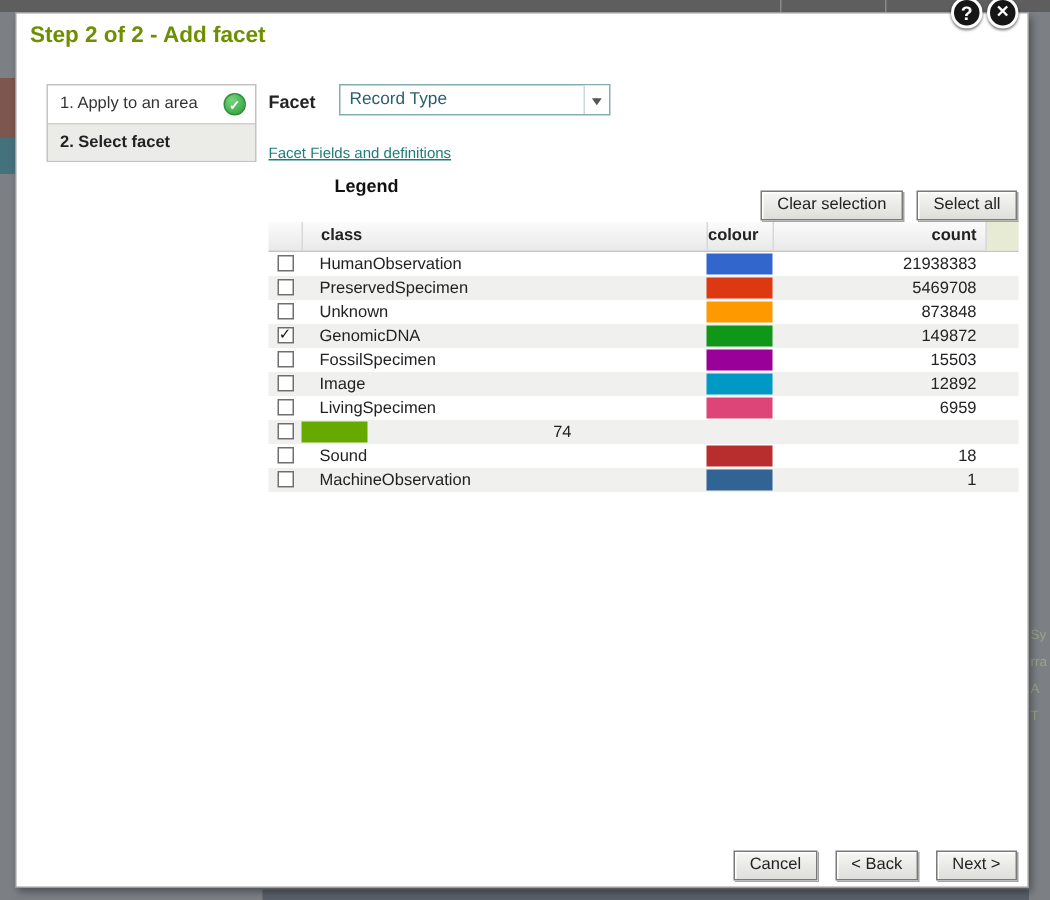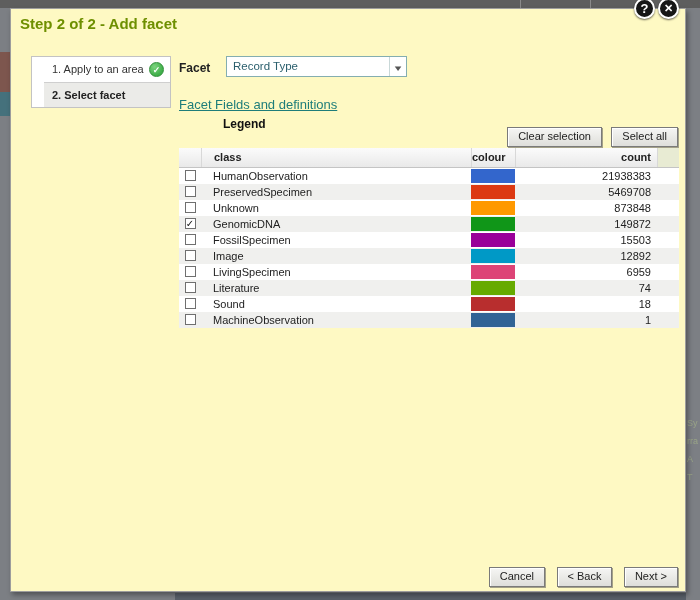--- a/index.html
+++ b/index.html
@@ -16,40 +16,40 @@
   .bg-left-patch-rust { position:absolute; left:0; top:52px; width:10px; height:40px; background:#7d564e; }
   .bg-left-patch-teal { position:absolute; left:0; top:92px; width:10px; height:24px; background:#45717c; }
   .bg-bottom-shadow { position:absolute; left:175px; top:593px; width:511px; height:7px; background:#596069; }
   .map-fragment {
     position:absolute; left:687px; width:13px; overflow:hidden;
     font-size:9px; color:#99a487; letter-spacing:0;
   }
   
   .dialog {
     position:absolute; left:10px; top:8px; width:676px; height:584px;
-    background:#fef9c3; border:1px solid #9d9d9d;
+    background:#ffffff; border:1px solid #9d9d9d;
     box-shadow:2px 3px 5px rgba(0,0,0,.35);
   }
   .dialog-title {
     position:absolute; left:9px; top:6px;
     font-size:15px; font-weight:bold; color:var(--title-green,#6e8f00);
   }
   
   .circle-icon {
     position:absolute; top:-2px; width:21px; height:21px; border-radius:50%;
     background:#161616; border:2px solid #ffffff; color:#ffffff;
     font-size:13px; font-weight:bold; line-height:17px; text-align:center;
     box-shadow:0 1px 2px rgba(0,0,0,.6); cursor:pointer; z-index:20;
   }
   .help-icon { left:634px; }
   .close-icon { left:658px; font-size:11px; }
   
   .wizard {
     position:absolute; left:20px; top:47px; width:140px;
-    border:1px solid #c3c3c3; background:#fff; font-size:11px; color:#333;padding-left:12px;
+    border:1px solid #c3c3c3; background:#fff; font-size:11px; color:#333;
   }
   .wizard .step { position:relative; height:25px; line-height:25px; padding:0 8px; }
   .wizard .step.current { background:#ebebe8; border-top:1px solid #cfcfcf; font-weight:bold; color:#222; }
   .check-circle {
     position:absolute; right:6px; top:5px; width:15px; height:15px; border-radius:50%;
     background:radial-gradient(circle at 35% 30%, #7cd47f, var(--check-green,#3fae49) 70%);
     border:1px solid #2f8f38; color:#fff; font-size:9px; line-height:14px;
     text-align:center; font-weight:bold;
   }
   
@@ -60,21 +60,21 @@
   }
   .combobox .value {
     position:absolute; left:6px; top:0; line-height:19px; font-size:11.5px; color:#2b5f6d;
   }
   .combobox .arrow-btn {
     position:absolute; right:0; top:0; width:17px; height:19px;
     border-left:1px solid #c9d8d8; background:#fff; text-align:center;
   }
   .combobox .arrow-btn span { font-size:8px; color:#555; line-height:19px; display:inline-block; transform:scaleX(1.4); }
   .fields-link {
-    position:absolute; left:168px; top:88px; font-size:13px;
+    position:absolute; left:168px; top:88px; font-size:10px;
     color:var(--link-teal,#1e7d7a); text-decoration:underline; cursor:pointer;
   }
   .legend-heading { position:absolute; left:168px; top:108px; font-size:12px; font-weight:bold; color:#111;margin-left:44px; }
   
   .btn {
     display:inline-block; height:20px; line-height:17px; padding:0 10px;
     font-size:11px; color:#222; text-align:center; cursor:pointer;
     background:linear-gradient(#f6f6f4,#dededa);
     border:1px solid #7a7a7a;
     box-shadow:inset 1px 1px 0 #ffffff, 1px 1px 0 #55555588;
@@ -209,21 +209,20 @@
         <div class="trow">
           <span class="c-check"><span class="cb"></span></span>
           <span class="c-class">LivingSpecimen</span>
           <span class="c-colour">
             <span class="swatch" style="background:#DD4477"></span>
           </span>
           <span class="c-count">6959</span>
         </div>
         <div class="trow alt">
           <span class="c-check"><span class="cb"></span></span>
-          <span class="c-class">Literature</span>
           <span class="c-colour">
             <span class="swatch" style="background:#66AA00"></span>
           </span>
           <span class="c-count">74</span>
         </div>
         <div class="trow">
           <span class="c-check"><span class="cb"></span></span>
           <span class="c-class">Sound</span>
           <span class="c-colour">
             <span class="swatch" style="background:#B82E2E"></span>

